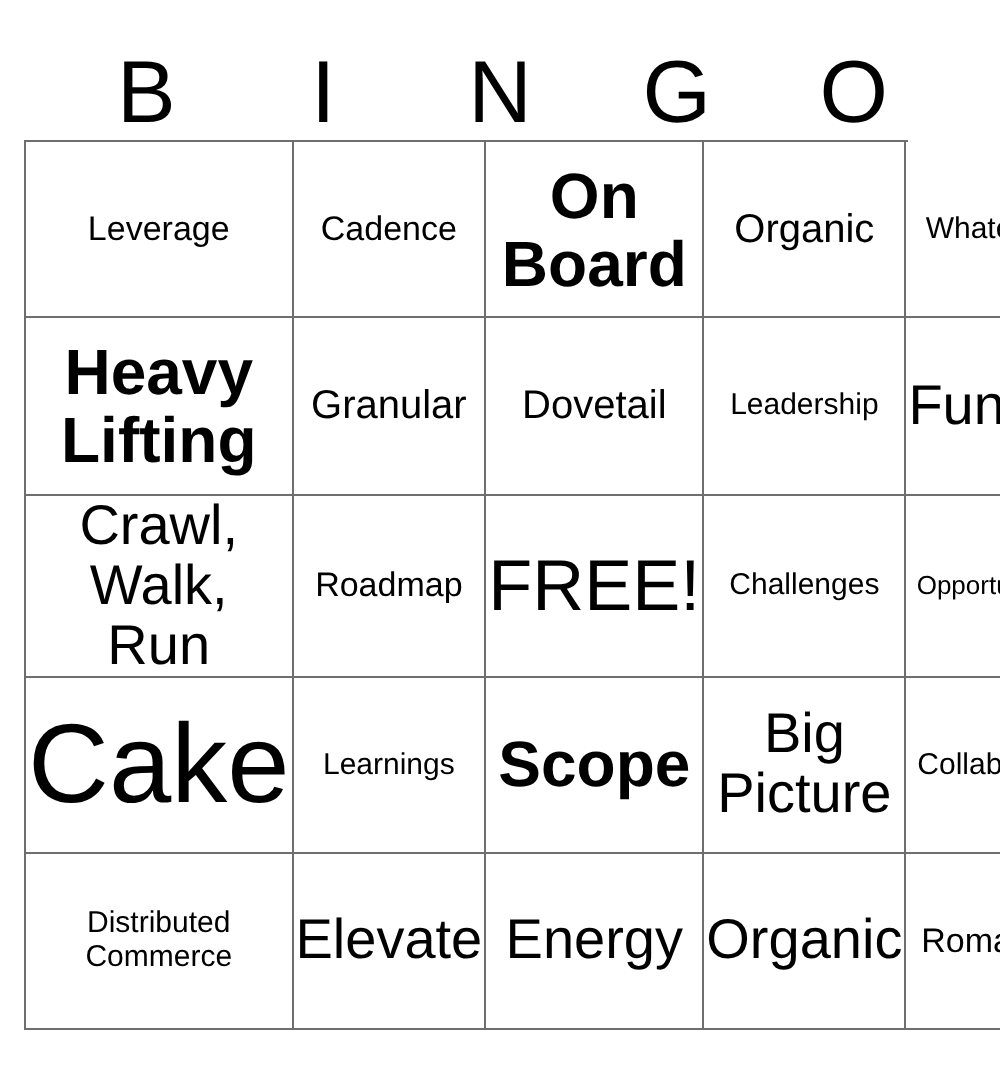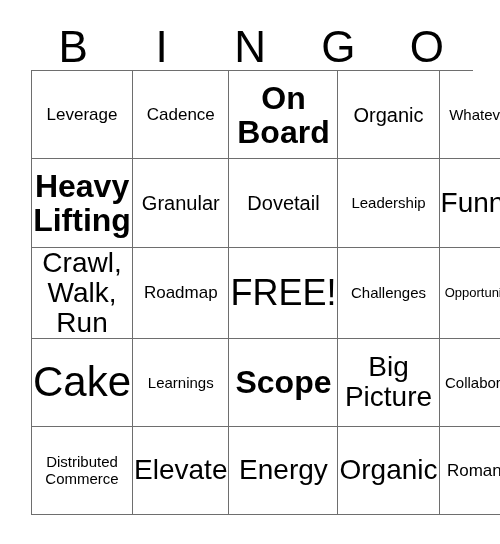--- a/index.html
+++ b/index.html
@@ -41,21 +41,21 @@
     font-size: 44px;
     line-height: 46px;
     font-weight: 400;
     letter-spacing: 0px;
     color: #000000;
   }
 
   
   #grid {
     position: absolute;
-    left: 31px;
+    left: 12px;
     top: 70px;
     width: 442px;
     height: 445px;
     border-top: 1px solid #6e6e6e;
     border-left: 1px solid #6e6e6e;
     box-sizing: border-box;
     display: grid;
     grid-template-columns: repeat(5, 1fr);
     grid-template-rows: repeat(5, 1fr);
     background: #ffffff;
@@ -81,21 +81,21 @@
 
   
   .fs-xs   { font-size: 13px; line-height: 15px; }
   .fs-sm   { font-size: 15px; line-height: 17px; }
   .fs-md   { font-size: 17px; line-height: 19px; }
   .fs-lg   { font-size: 20px; line-height: 22px; }
   .fs-xl   { font-size: 28px; line-height: 26px; }
   .fs-2xl  { font-size: 28px; line-height: 30px; }
   .fs-3xl  { font-size: 32px; line-height: 34px; font-weight: bold; }
   .fs-4xl  { font-size: 36px; line-height: 38px; text-align: right; }
-  .fs-5xl  { font-size: 42px; line-height: 44px; }
+  .fs-5xl  { font-size: 56px; line-height: 44px; }
 </style>
 </head>
 <body>
 
 <div id="card">
 
   <div id="header-row">
     <div class="header-letter">B</div>
     <div class="header-letter">I</div>
     <div class="header-letter">N</div>

